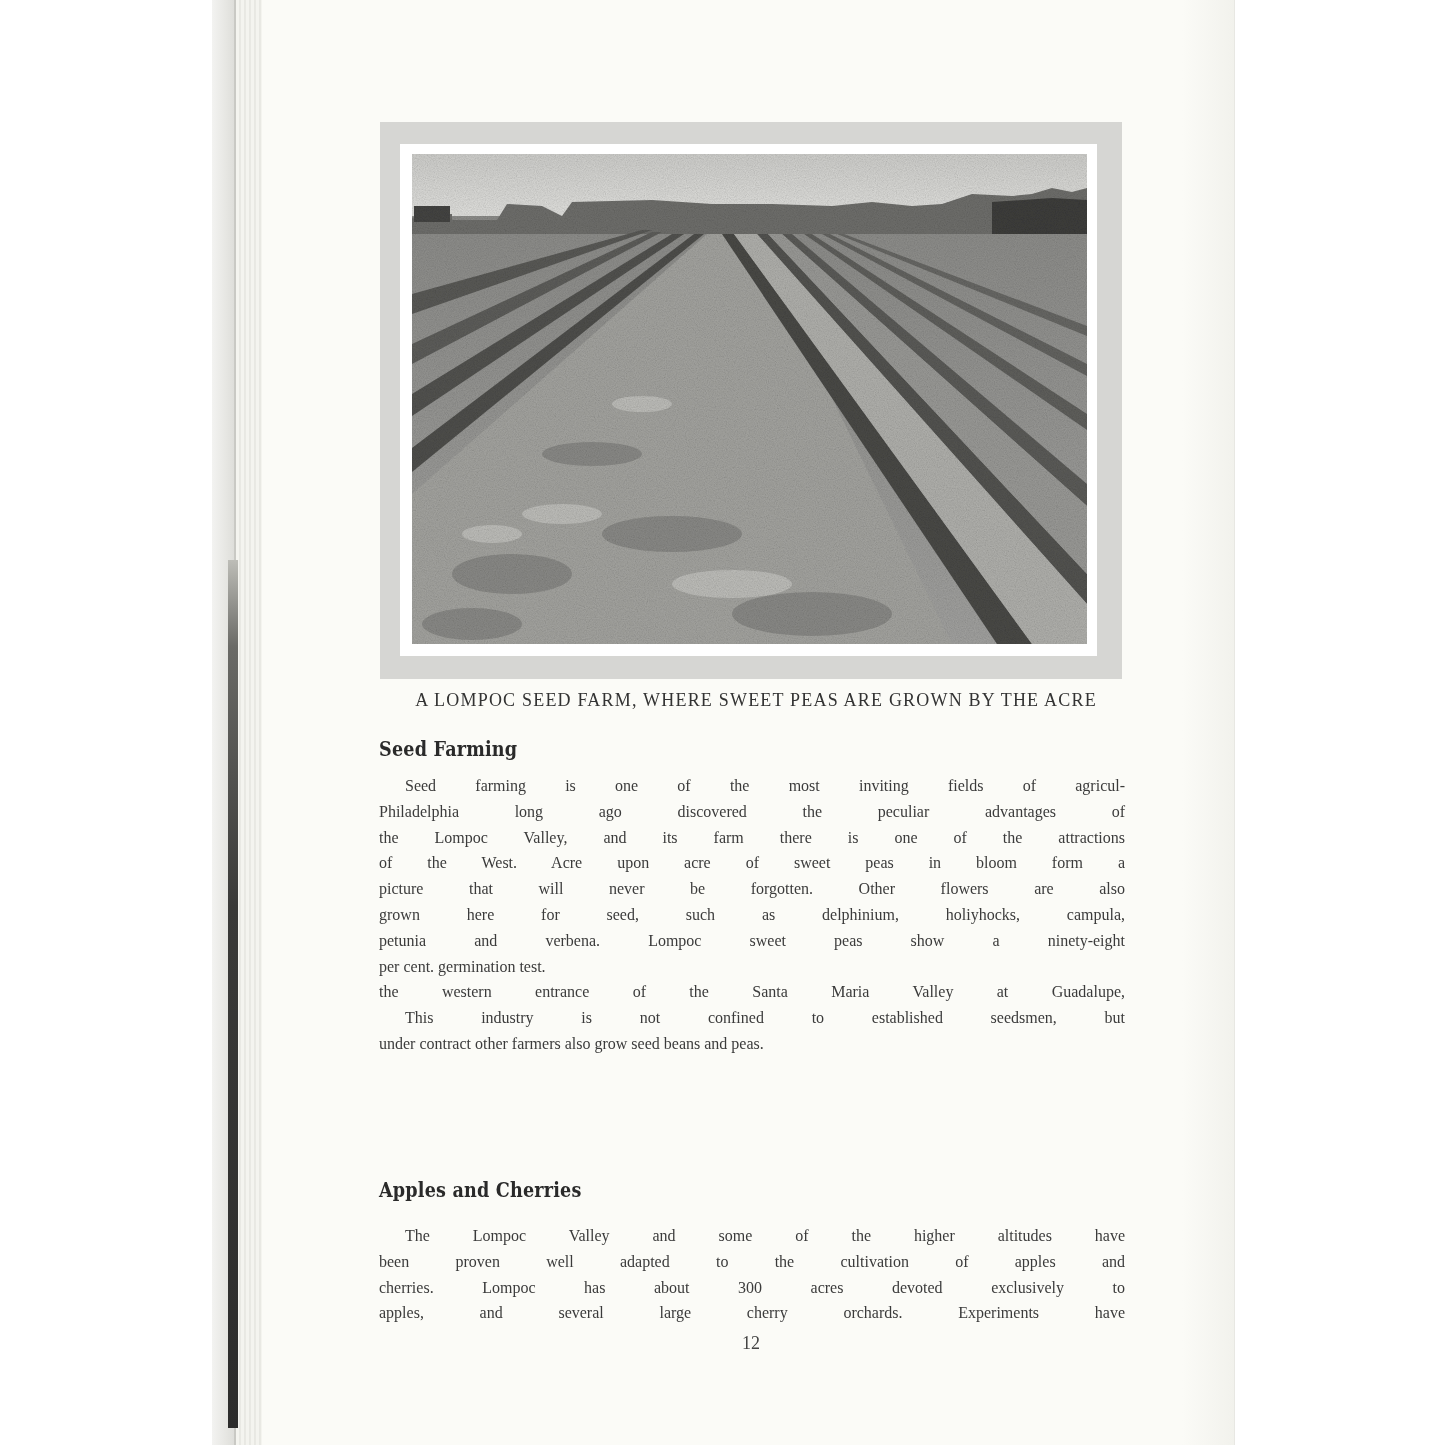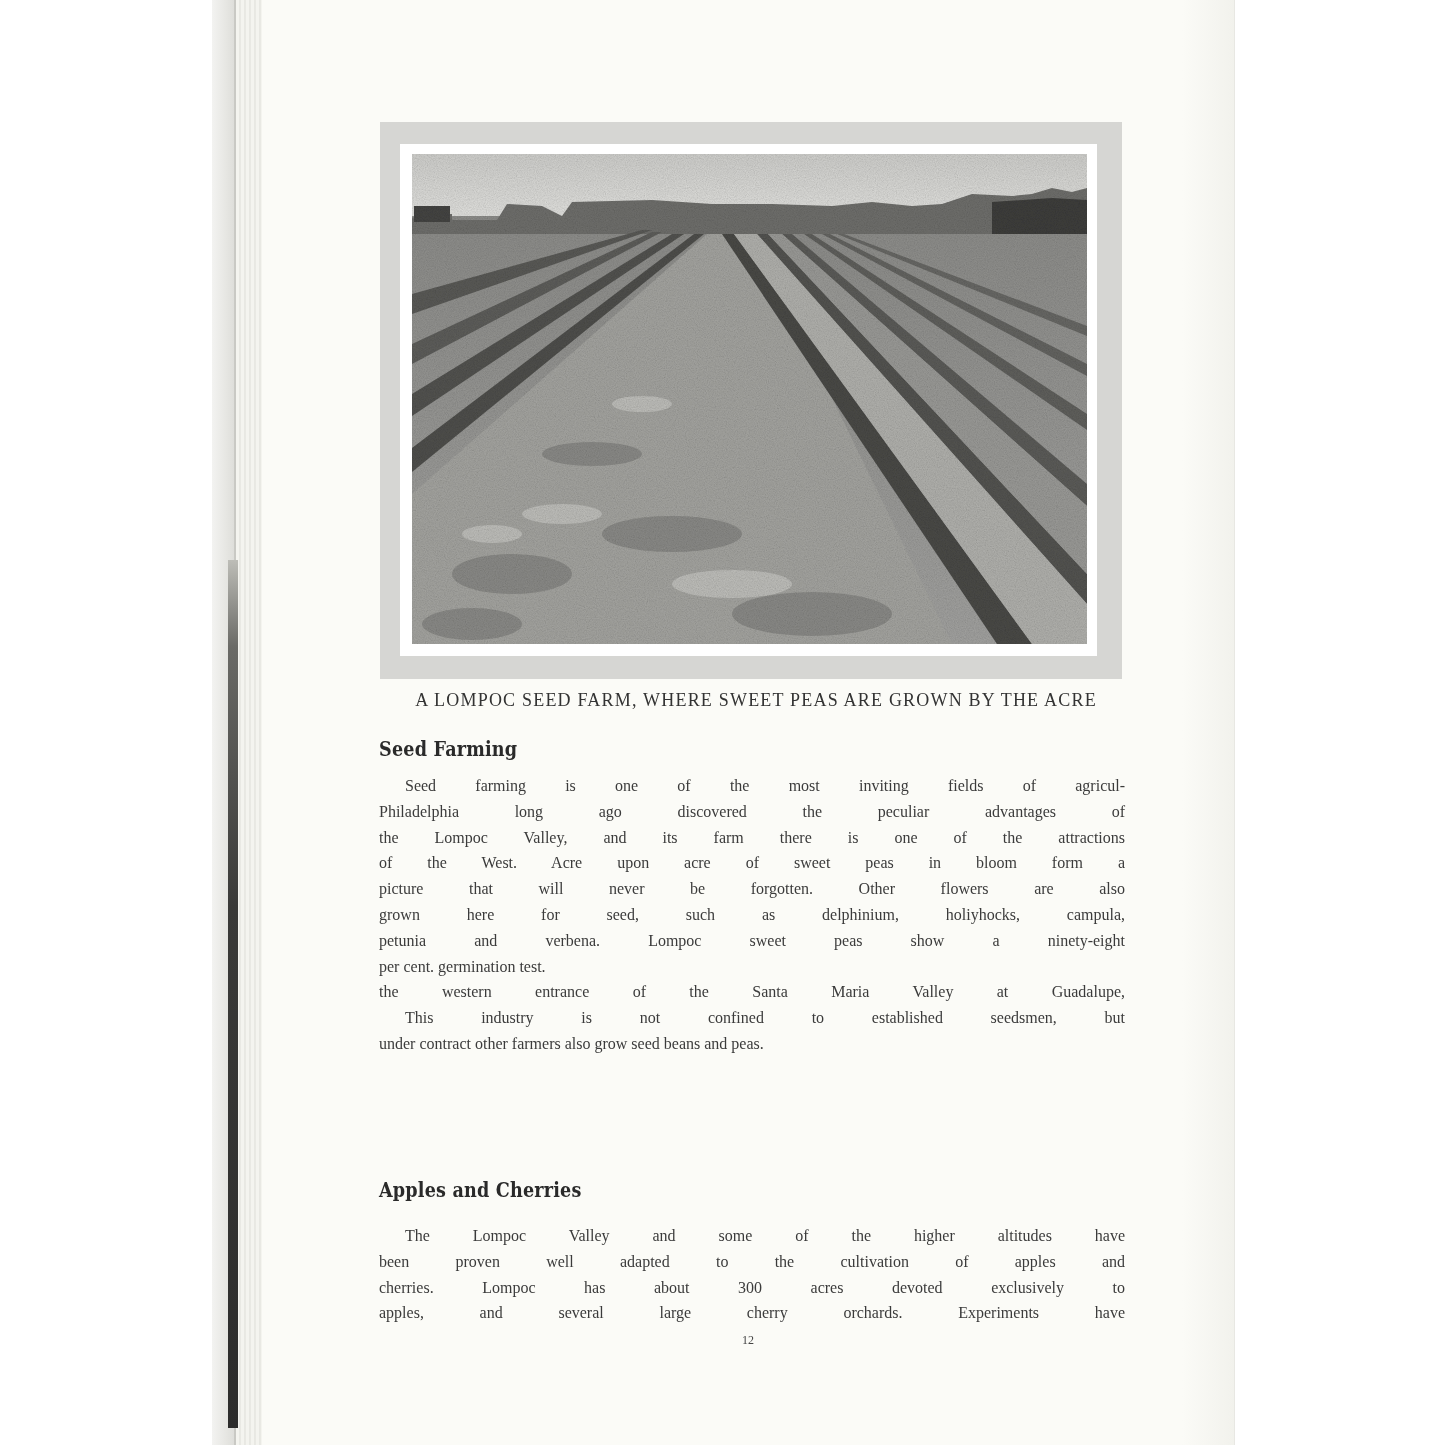--- a/index.html
+++ b/index.html
@@ -61,21 +61,21 @@
       font-family: "Liberation Serif", serif;
       font-size: 16px; line-height: 25.8px; color: #3b3b3b;
     }
     .line {
       display: block; white-space: nowrap; text-align: justify; text-align-last: justify;
       height: 25.8px;
     }
     .line.last { text-align-last: left; }
     .line.indent { padding-left: 26px; }
     .page-number {
-      position: absolute; left: 742px; top: 1333px; font-size: 12px; color: #444;
+      position: absolute; left: 742px; top: 1333px; font-size: 18px; color: #444;
       font-family: "Liberation Serif", serif;
     }
   </style>
 </head>
 <body>
 
 <div class="spine-shadow"></div>
 <div class="page-edges"></div>
 <div class="spine-dark"></div>
 

